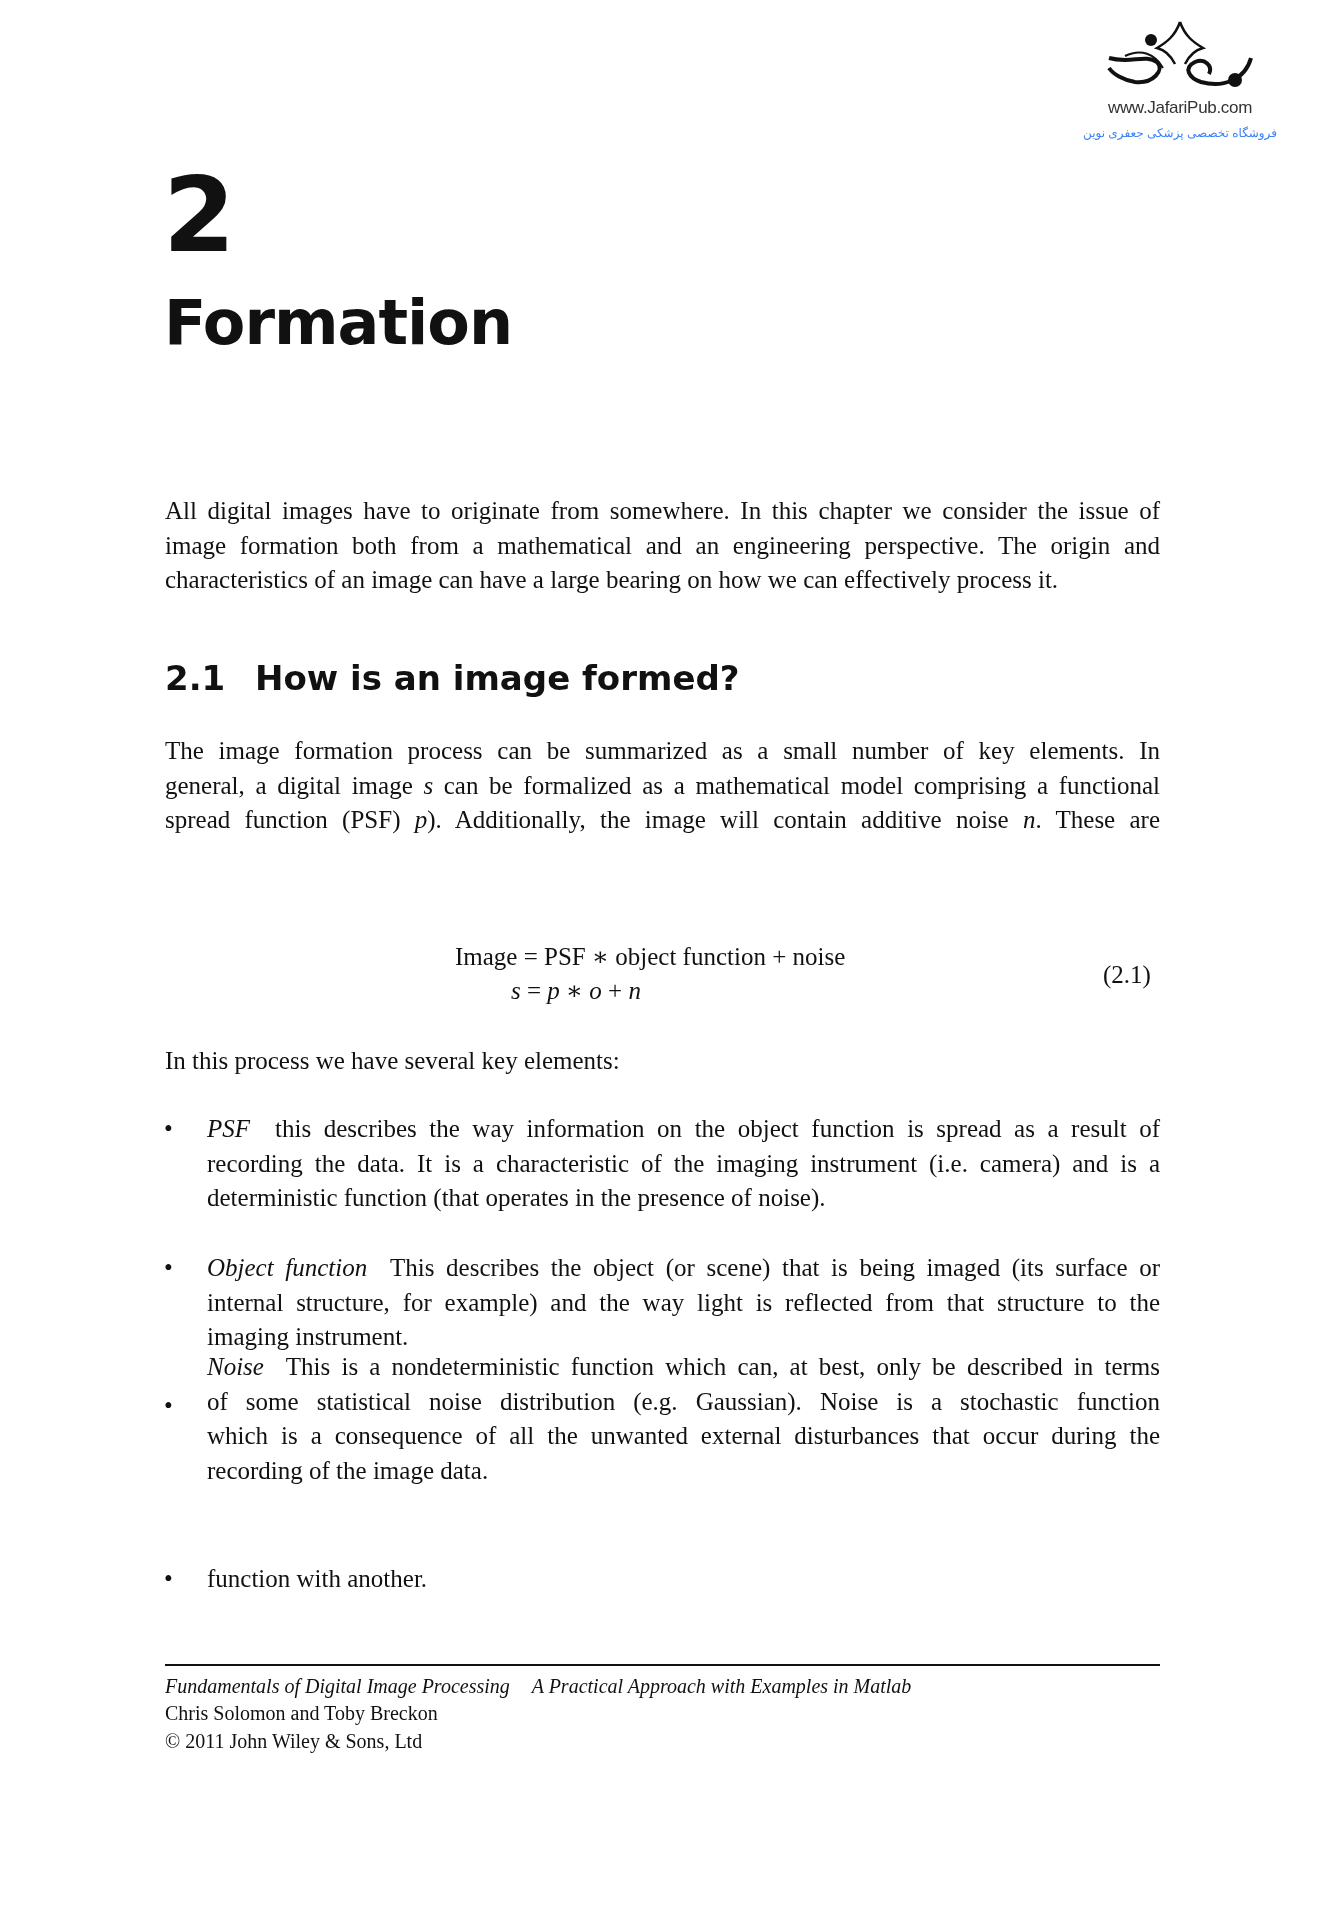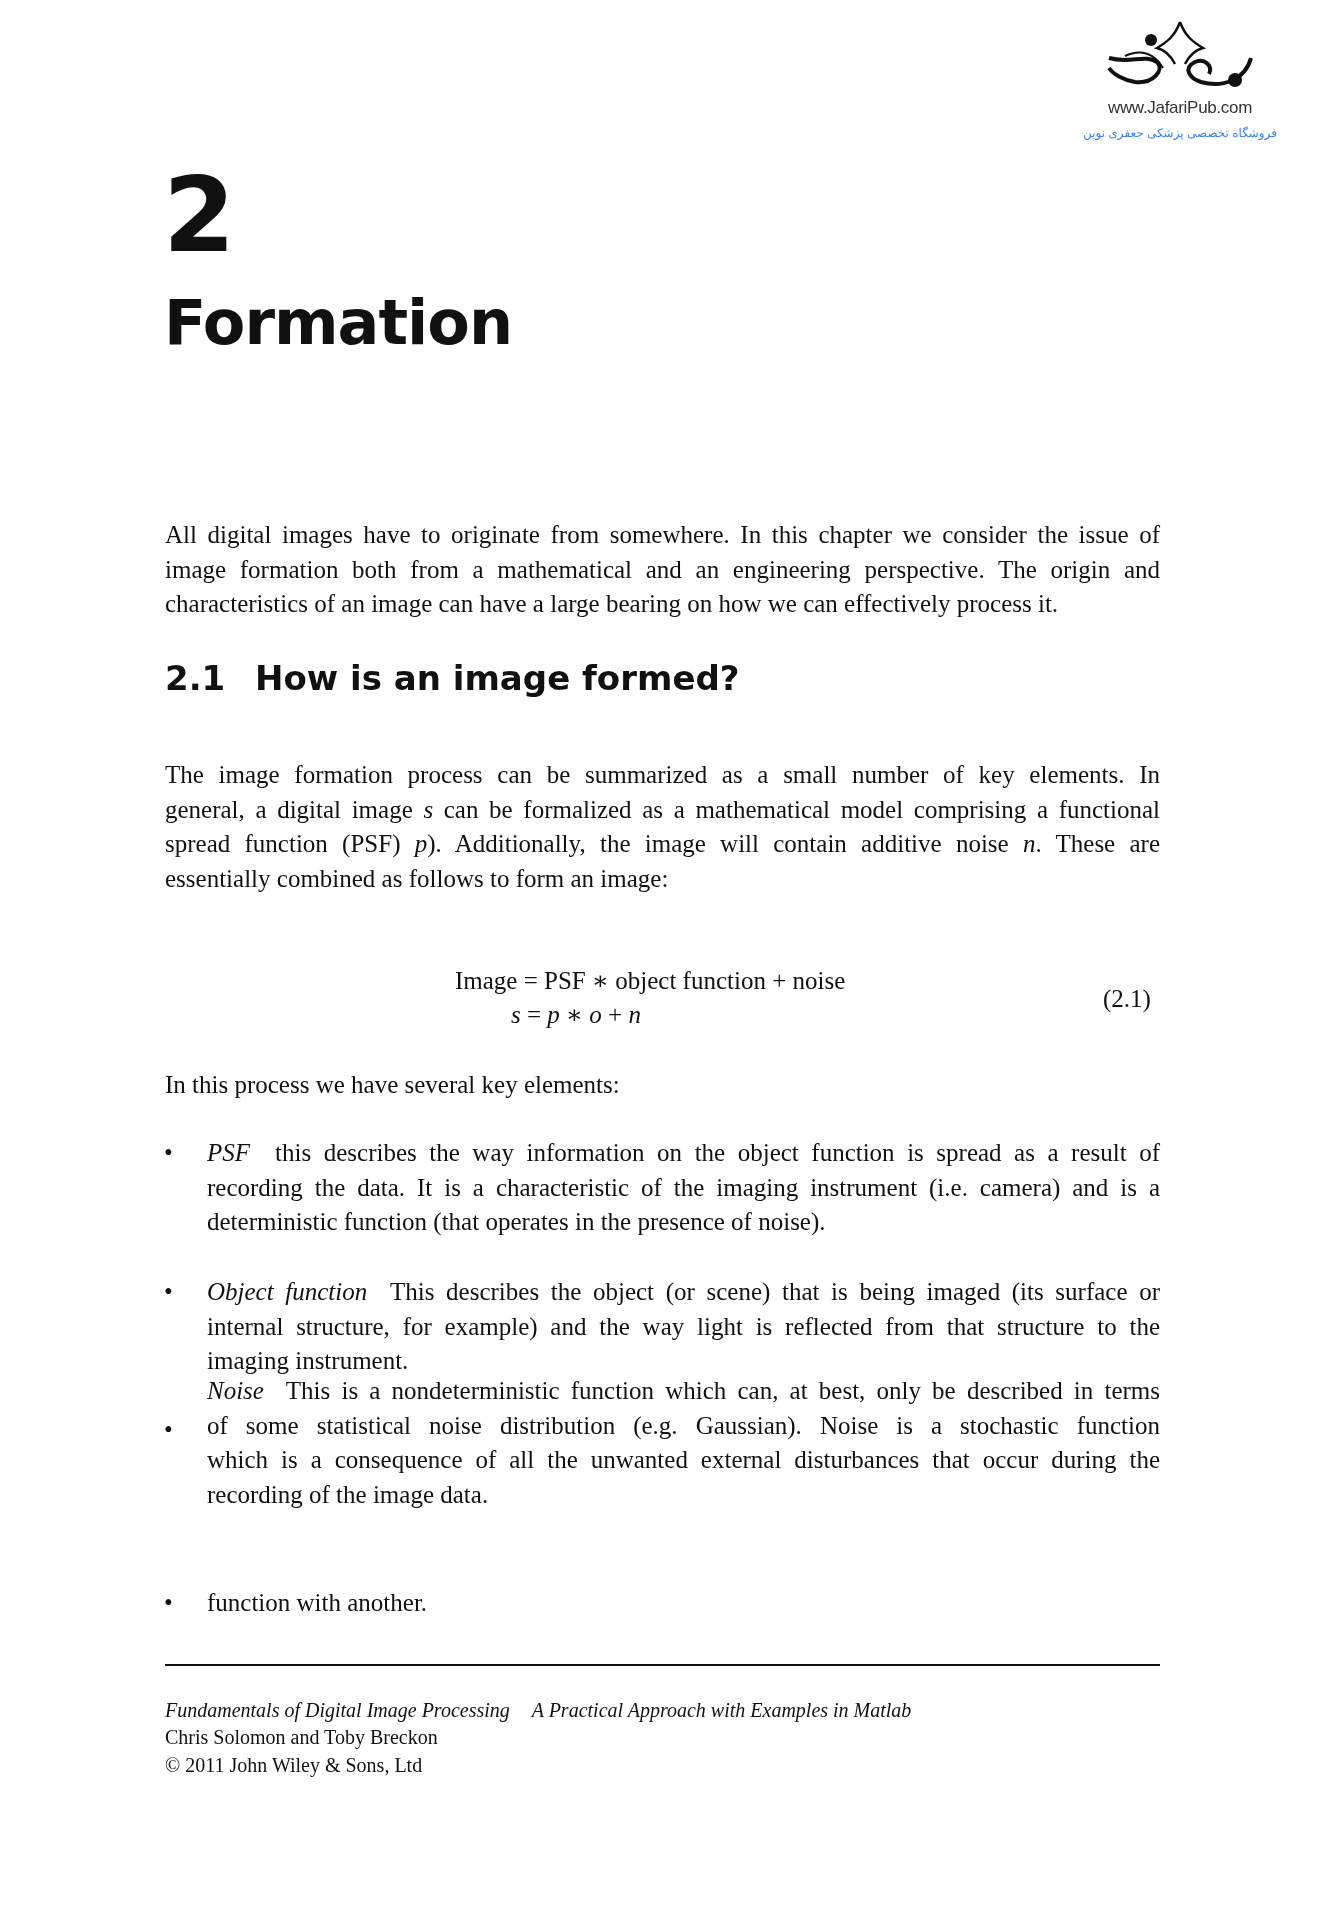--- a/index.html
+++ b/index.html
@@ -1,19 +1,19 @@
 <!DOCTYPE html>
 <html><head>
 <meta charset="utf-8">
 <style>
   html, body { margin: 0; padding: 0; background: #ffffff; }
   body { width: 1323px; height: 1922px; position: relative; overflow: hidden; color: #111; }
   .abs { position: absolute; }
   .sans { font-family: "DejaVu Sans", "Liberation Sans", sans-serif; }
-  .serif { font-family: "Liberation Serif", "DejaVu Serif", serif; margin-top: 24px; }
+  .serif { font-family: "Liberation Serif", "DejaVu Serif", serif; }
 
   
   #logo { left: 1070px; top: 18px; width: 220px; height: 135px; }
   #logo svg { position: absolute; left: 35px; top: 0; }
   #logo-url { position: absolute; left: 0; width: 220px; top: 80px; text-align: center;
               font-family: "Liberation Sans", sans-serif; font-size: 17px; color: #333; letter-spacing: -0.3px; }
   #logo-tagline { position: absolute; left: 0; width: 220px; top: 108px; text-align: center;
                   font-family: Liberation Sans, sans-serif; font-size: 12px; color: #3b82f6; direction: rtl; }
 
   #chapter-number { left: 163px; top: 163px; font-size: 104px; font-weight: bold; line-height: 1; letter-spacing: -2px; }
@@ -62,21 +62,20 @@
   <div class="line" style="width: 995px;">image formation both from a mathematical and an engineering perspective. The origin and</div>
   <div class="line last" style="width: 995px;">characteristics of an image can have a large bearing on how we can effectively process it.</div>
 </div>
 
 <div id="section-heading" class="abs sans"><span class="num">2.1</span><span>How is an image formed?</span></div>
 
 <div id="section-para" class="abs block serif" style="top:734px">
   <div class="line" style="width: 995px;">The image formation process can be summarized as a small number of key elements. In</div>
   <div class="line" style="width: 995px;">general, a digital image <i>s</i> can be formalized as a mathematical model comprising a functional</div>
   <div class="line" style="width: 995px;">spread function (PSF) <i>p</i>). Additionally, the image will contain additive noise <i>n</i>. These are</div>
-  <div class="line last" style="width: 995px;">essentially combined as follows to form an image:</div>
 </div>
 
 <div id="equation" class="abs serif">
   <div id="eq-line-1">Image = PSF ∗ object function + noise</div>
   <div id="eq-line-2"><i>s</i> = <i>p</i> ∗ <i>o</i> + <i>n</i></div>
 </div>
 <div id="eq-number" class="abs serif">(2.1)</div>
 
 <div class="abs block serif" style="top:1044px">
   <div class="line last" style="width: 995px;">In this process we have several key elements:</div>

